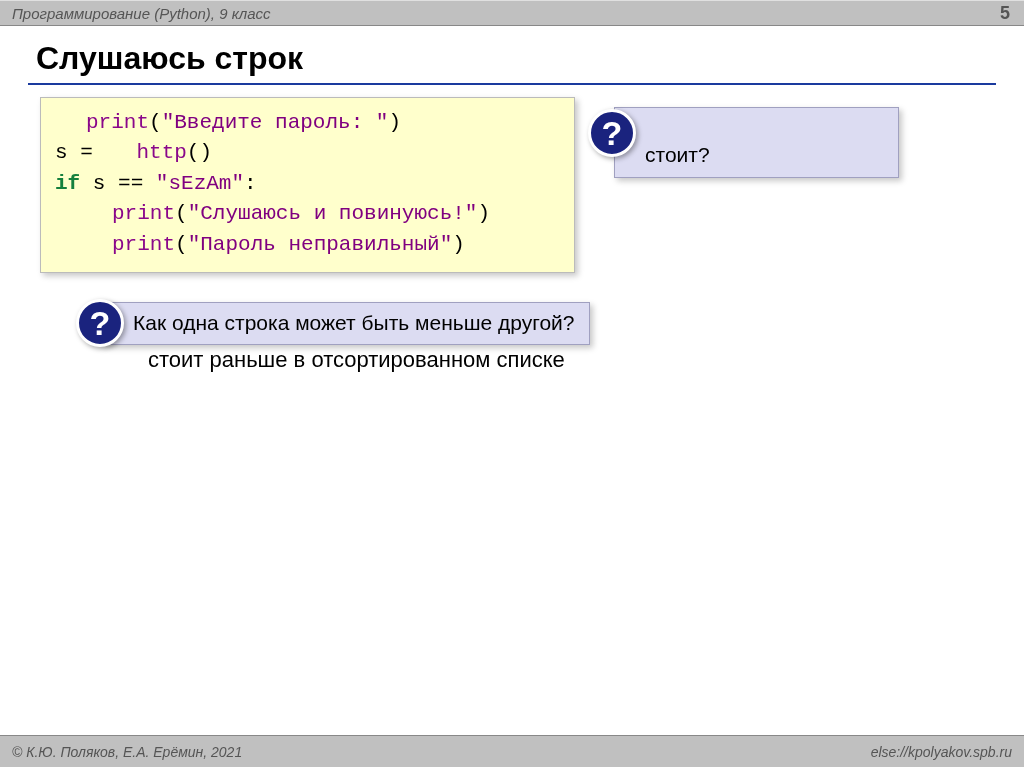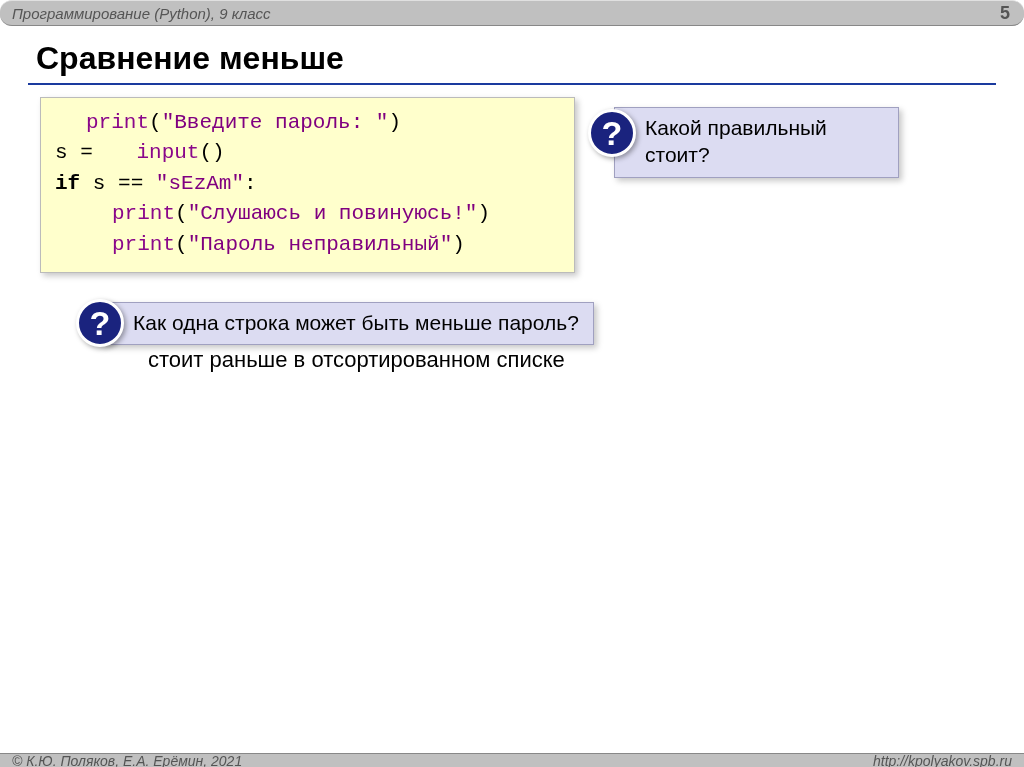--- a/index.html
+++ b/index.html
@@ -18,21 +18,20 @@
     .header-bar {
       width: 100%;
       height: 26px;
       background: #c0c0c0;
       border-top: 1px solid #e0e0e0;
       border-bottom: 1px solid #888;
       display: flex;
       align-items: center;
       padding: 0 12px;
       position: relative;
-      border-radius: 12px;
     }
     .header-text {
       color: #555;
       font-size: 15px;
       font-style: italic;
     }
     .page-number {
       position: absolute;
       right: 14px;
       top: 2px;
@@ -62,21 +61,21 @@
       padding: 10px 14px 12px 14px;
       font-family: "Courier New", Courier, monospace;
       font-size: 21px;
       line-height: 1.45;
       box-shadow: 3px 3px 6px rgba(0,0,0,0.22);
       margin-left: 8px;
     }
     .code-box .nf { color: #8a078a; margin-left: 31px; }
     .code-box .pn { color: #000; }
     .code-box .st { color: #800080; }
-    .code-box .kw { color: #000000; font-weight: bold; font-family: Liberation Mono, monospace; }
+    .code-box .kw { color: #15803d; font-weight: bold; font-family: Liberation Mono, monospace; }
     .code-box .id { color: #000; }
     .code-box .pad1 { padding-left: 26px; display: block;}
     .note-box {
       display: inline-block;
       background: #dcdcf2;
       border: 1px solid #a0a0c0;
       padding: 6px 14px 8px 14px;
       font-size: 21px;
       color: #000;
       box-shadow: 3px 3px 6px rgba(0,0,0,0.22);
@@ -122,21 +121,21 @@
       font-size: 22px;
       color: #000;
       margin-top: 0;
       margin-left: 116px;
     }
     .footer-bar {
       position: absolute;
       bottom: 0;
       left: 0;
       width: 100%;
-      height: 14px;
+      height: 32px;
       background: #c0c0c0;
       border-top: 1px solid #888;
       display: flex;
       align-items: center;
       justify-content: space-between;
       padding: 0 12px;
     }
     .footer-text {
       color: #555;
       font-size: 14px;
@@ -144,48 +143,48 @@
     }
   </style>
 </head>
 <body>
 
 <div class="header-bar">
   <span class="header-text">Программирование (Python), 9 класс</span>
   <span class="page-number">5</span>
 </div>
 
-<h1 class="title">Сравнение меньше</h1>
+<h1 class="title">Слушаюсь строк</h1>
 <hr class="title-rule">
 
 <div class="content-area">
 
   <div class="code-box">
     <div><span class="nf">print</span><span class="pn">(</span><span class="st">"Введите пароль: "</span><span class="pn">)</span></div>
-    <div><span class="id">s = </span><span class="nf">input</span><span class="pn">()</span></div>
+    <div><span class="id">s = </span><span class="nf">http</span><span class="pn">()</span></div>
     <div><span class="kw">if</span><span class="id"> s == </span><span class="st">"sEzAm"</span><span class="id">:</span></div>
     <div class="pad1"><span class="nf">print</span><span class="pn">(</span><span class="st">"Слушаюсь и повинуюсь!"</span><span class="pn">)</span></div>
     <div class="pad1"><span class="nf">print</span><span class="pn">(</span><span class="st">"Пароль неправильный"</span><span class="pn">)</span></div>
   </div>
 
   <div class="note1-wrap">
     <div class="q-icon">?</div>
     <div class="note-box note1-box">
-      <span>Какой правильный</span><br>
+      <br>
       <span>стоит?</span>
     </div>
   </div>
 
   <div class="note2-wrap">
     <div class="q-icon">?</div>
     <div class="note-box note2-box">
-      <span>Как одна строка может быть меньше пароль?</span>
+      <span>Как одна строка может быть меньше другой?</span>
     </div>
   </div>
 
   <div class="answer-text">стоит раньше в отсортированном списке</div>
 
 </div>
 
 <div class="footer-bar">
   <span class="footer-text">© К.Ю. Поляков, Е.А. Ерёмин, 2021</span>
-  <span class="footer-text">http://kpolyakov.spb.ru</span>
+  <span class="footer-text">else://kpolyakov.spb.ru</span>
 </div>
 
 </body></html>

